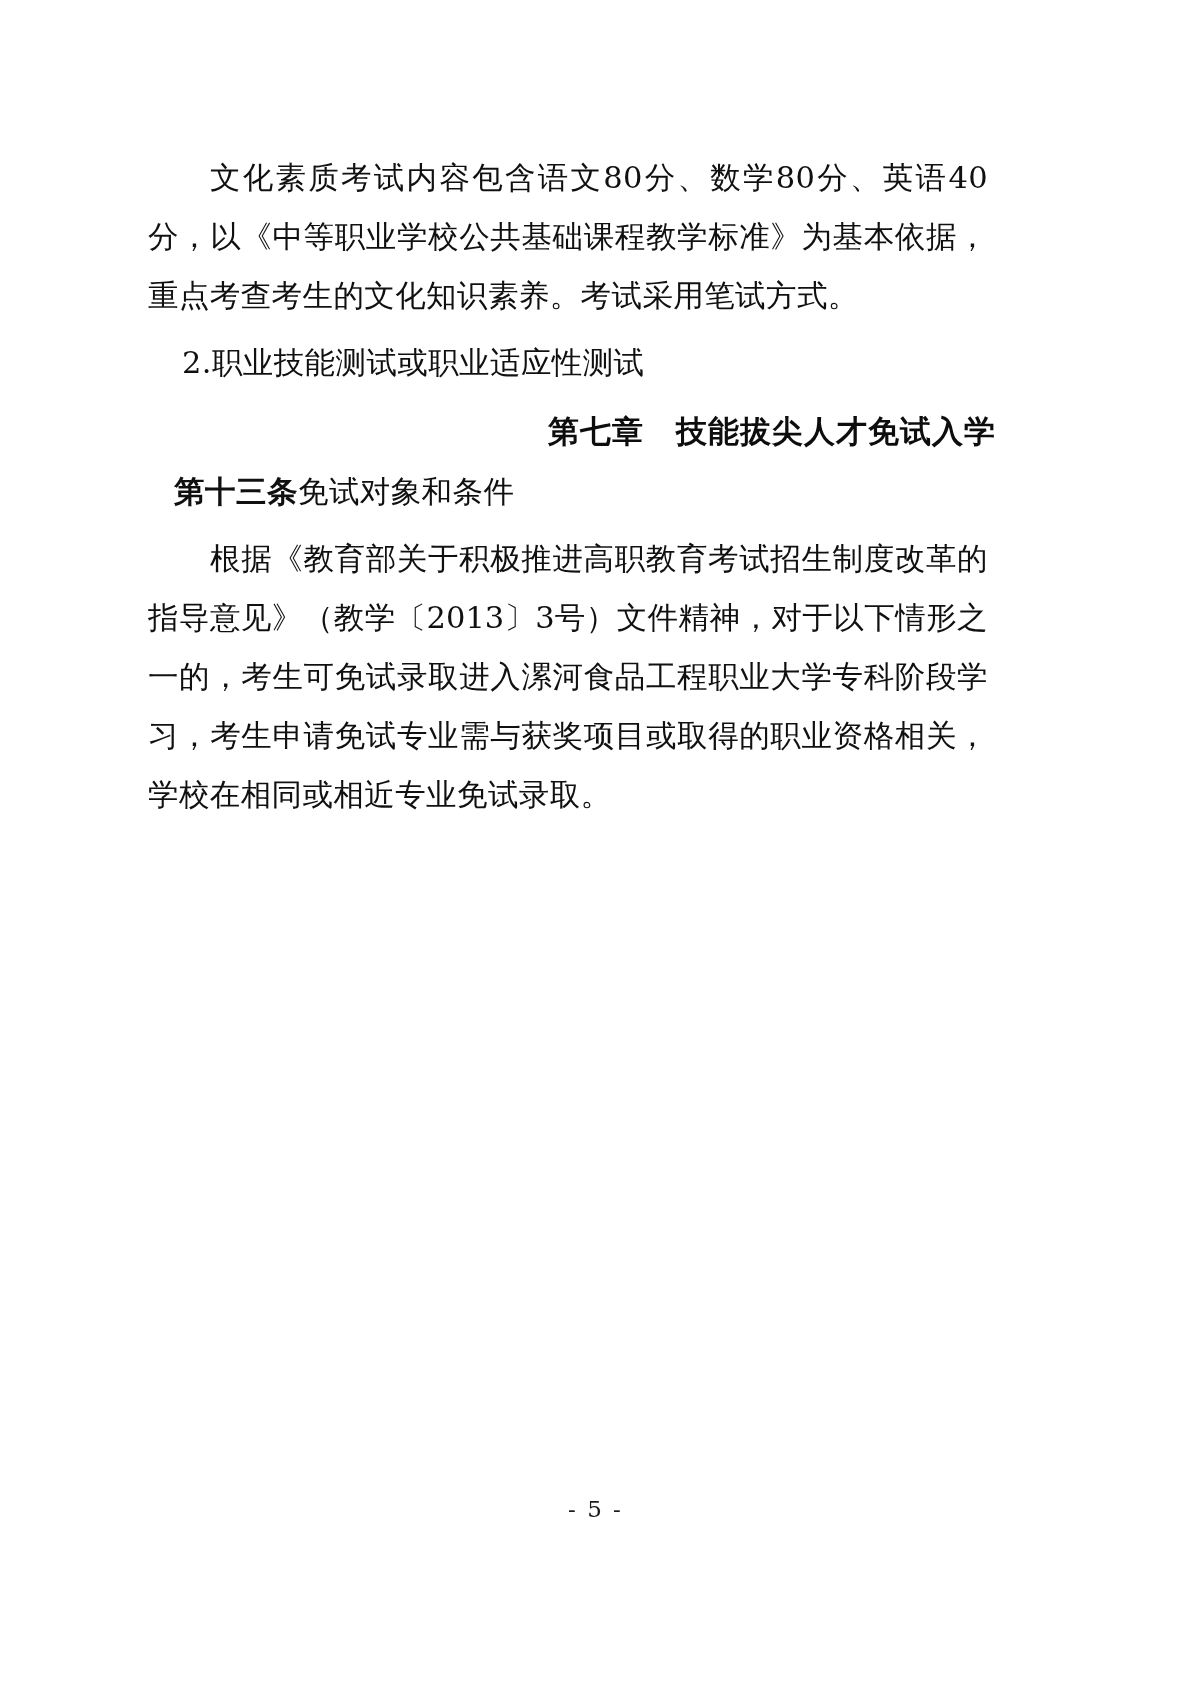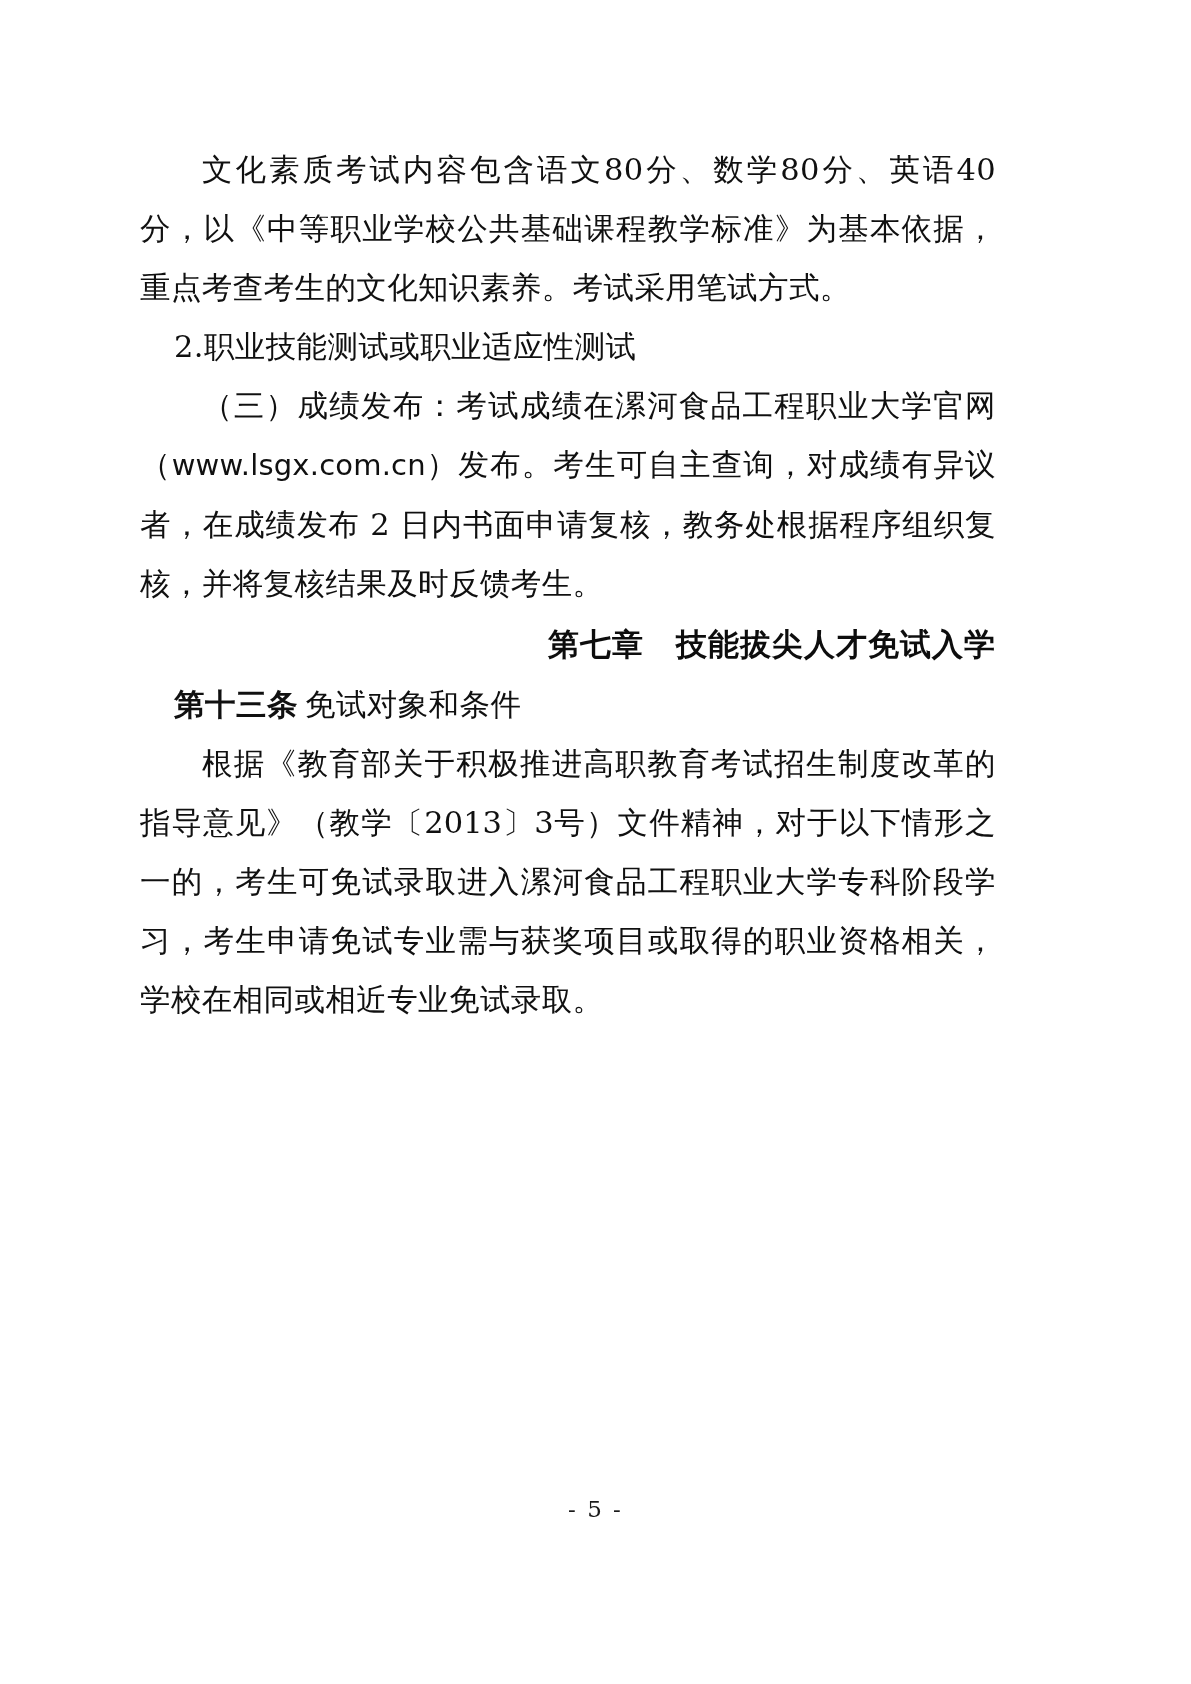--- a/index.html
+++ b/index.html
@@ -27,21 +27,21 @@
 
   
   .para {
     font-family: "DejaVu Serif", "Liberation Serif", serif;
     font-size: 30.5px;
     line-height: 59px;
     color: #101010;
     text-align: justify;
     text-justify: inter-character;
     text-indent: 62px;
-    margin: 0;
+    margin: 8px;
     letter-spacing: 0.4px;
     word-break: break-all;
     -webkit-font-smoothing: antialiased;
   }
 
   
   .para.sub {
     text-indent: 34px;
   }
 
@@ -68,21 +68,20 @@
     letter-spacing: 0.4px;
   }
 
   .article-label {
     font-weight: bold;
     letter-spacing: 0.5px;
   }
 
   .article-title {
     font-weight: normal;
-    margin-left: 7px;
   }
 
   
   .latin {
     font-family: "DejaVu Serif", "Liberation Serif", serif;
     letter-spacing: 0;
   }
 
   .url {
     font-family: "DejaVu Sans", "Liberation Sans", sans-serif;
@@ -110,21 +109,20 @@
 
   <div class="content">
 
     <p class="para">文化素质考试内容包含语文80分、数学80分、英语40分，以《中等职业学校公共基础课程教学标准》为基本依据，重点考查考生的文化知识素养。考试采用笔试方式。</p>
 
     <p class="para sub">2.职业技能测试或职业适应性测试</p>
 
 
 
 
-    <p class="para"><span>（三）成绩发布：考试成绩在漯河食品工程职业大学官网（</span><span class="url">www.lsgx.com.cn</span><span>）发布。考生可自主查询，对成绩有异议者，在成绩发布 </span><span class="latin">2</span><span> 日内书面申请复核，教务处根据程序组织复核，并将复核结果及时反馈考生。</span></p>
 
     <h2 class="chapter-heading">第七章　技能拔尖人才免试入学</h2>
 
     <h3 class="article-heading"><span class="article-label">第十三条</span><span class="article-title">免试对象和条件</span></h3>
 
     <p class="para"><span>根据《教育部关于积极推进高职教育考试招生制度改革的指导意见》（教学</span><span>〔</span><span class="latin">2013</span><span>〕</span><span class="latin">3</span><span>号</span><span>）文件精神，对于以下情形之一的，考生可免试录取进入漯河食品工程职业大学专科阶段学习，考生申请免试专业需与获奖项目或取得的职业资格相关，学校在相同或相近专业免试录取。</span></p>
 
   </div>
 
   <div class="footer">- 5 -</div>

